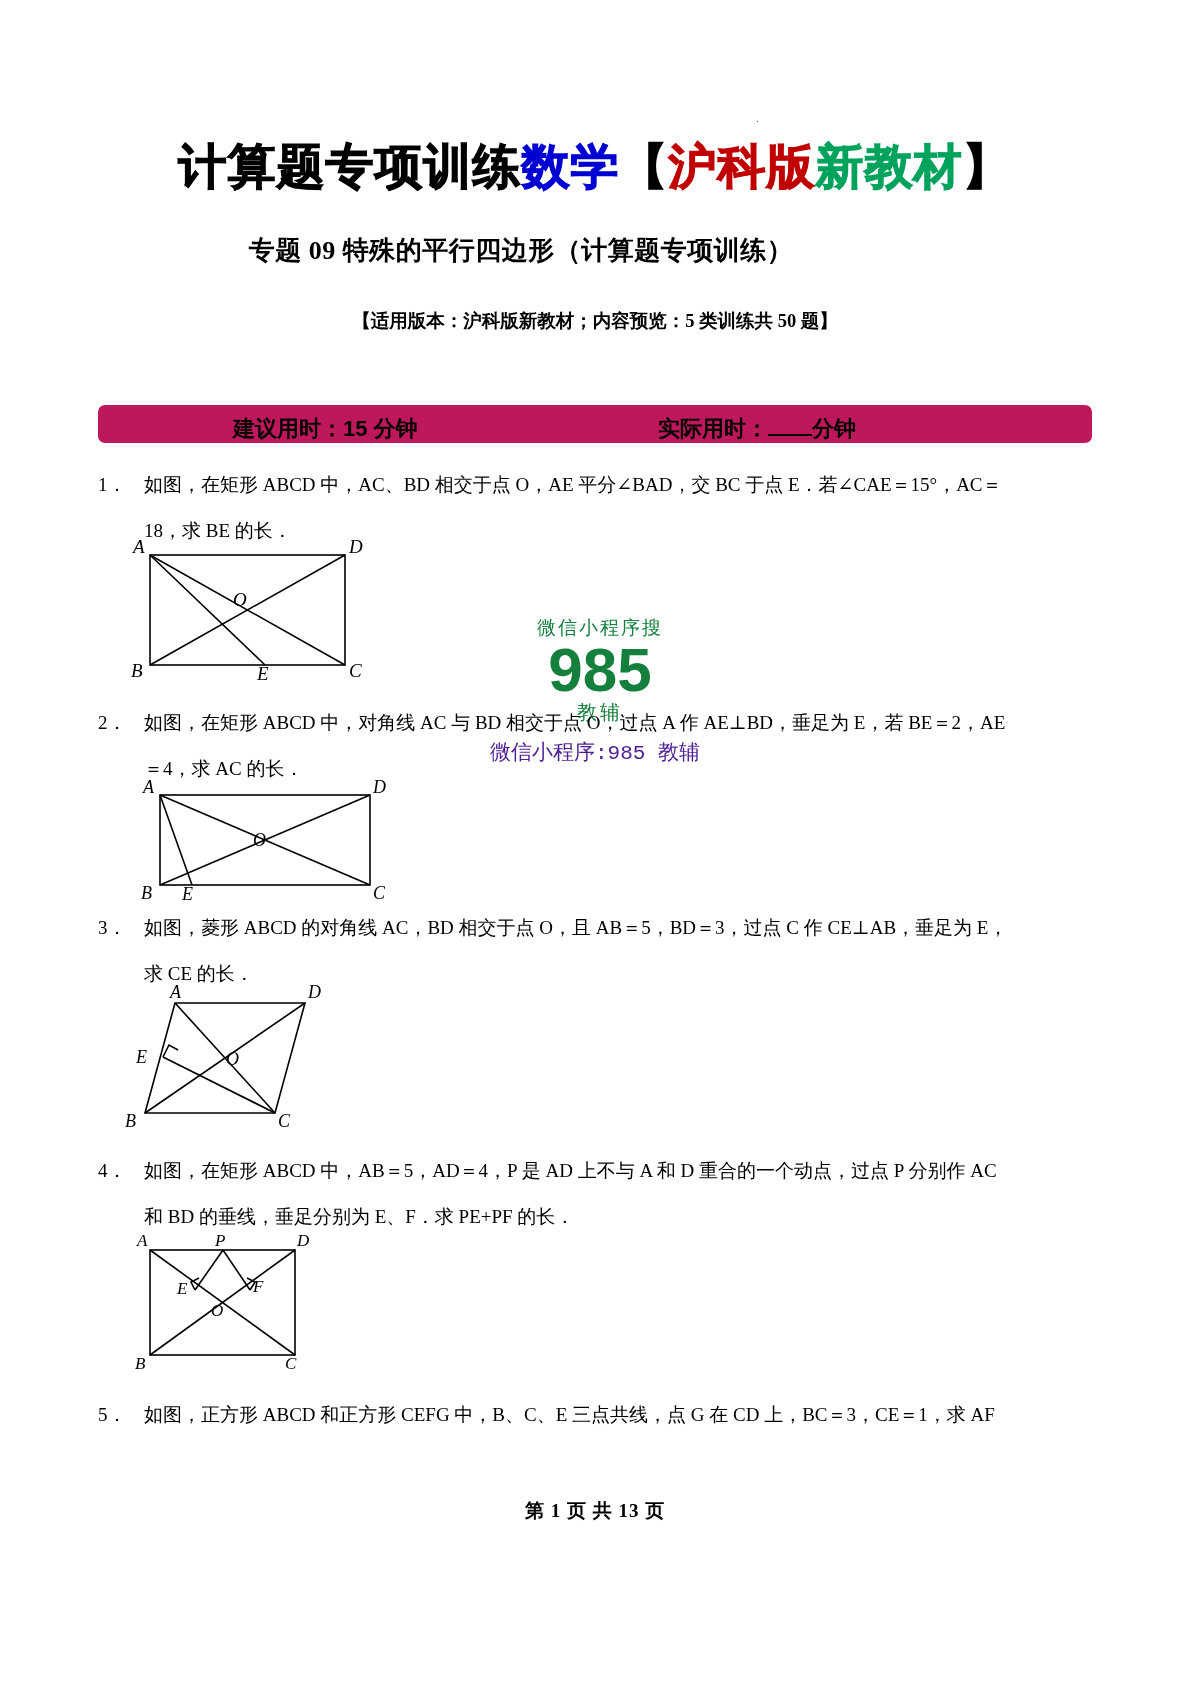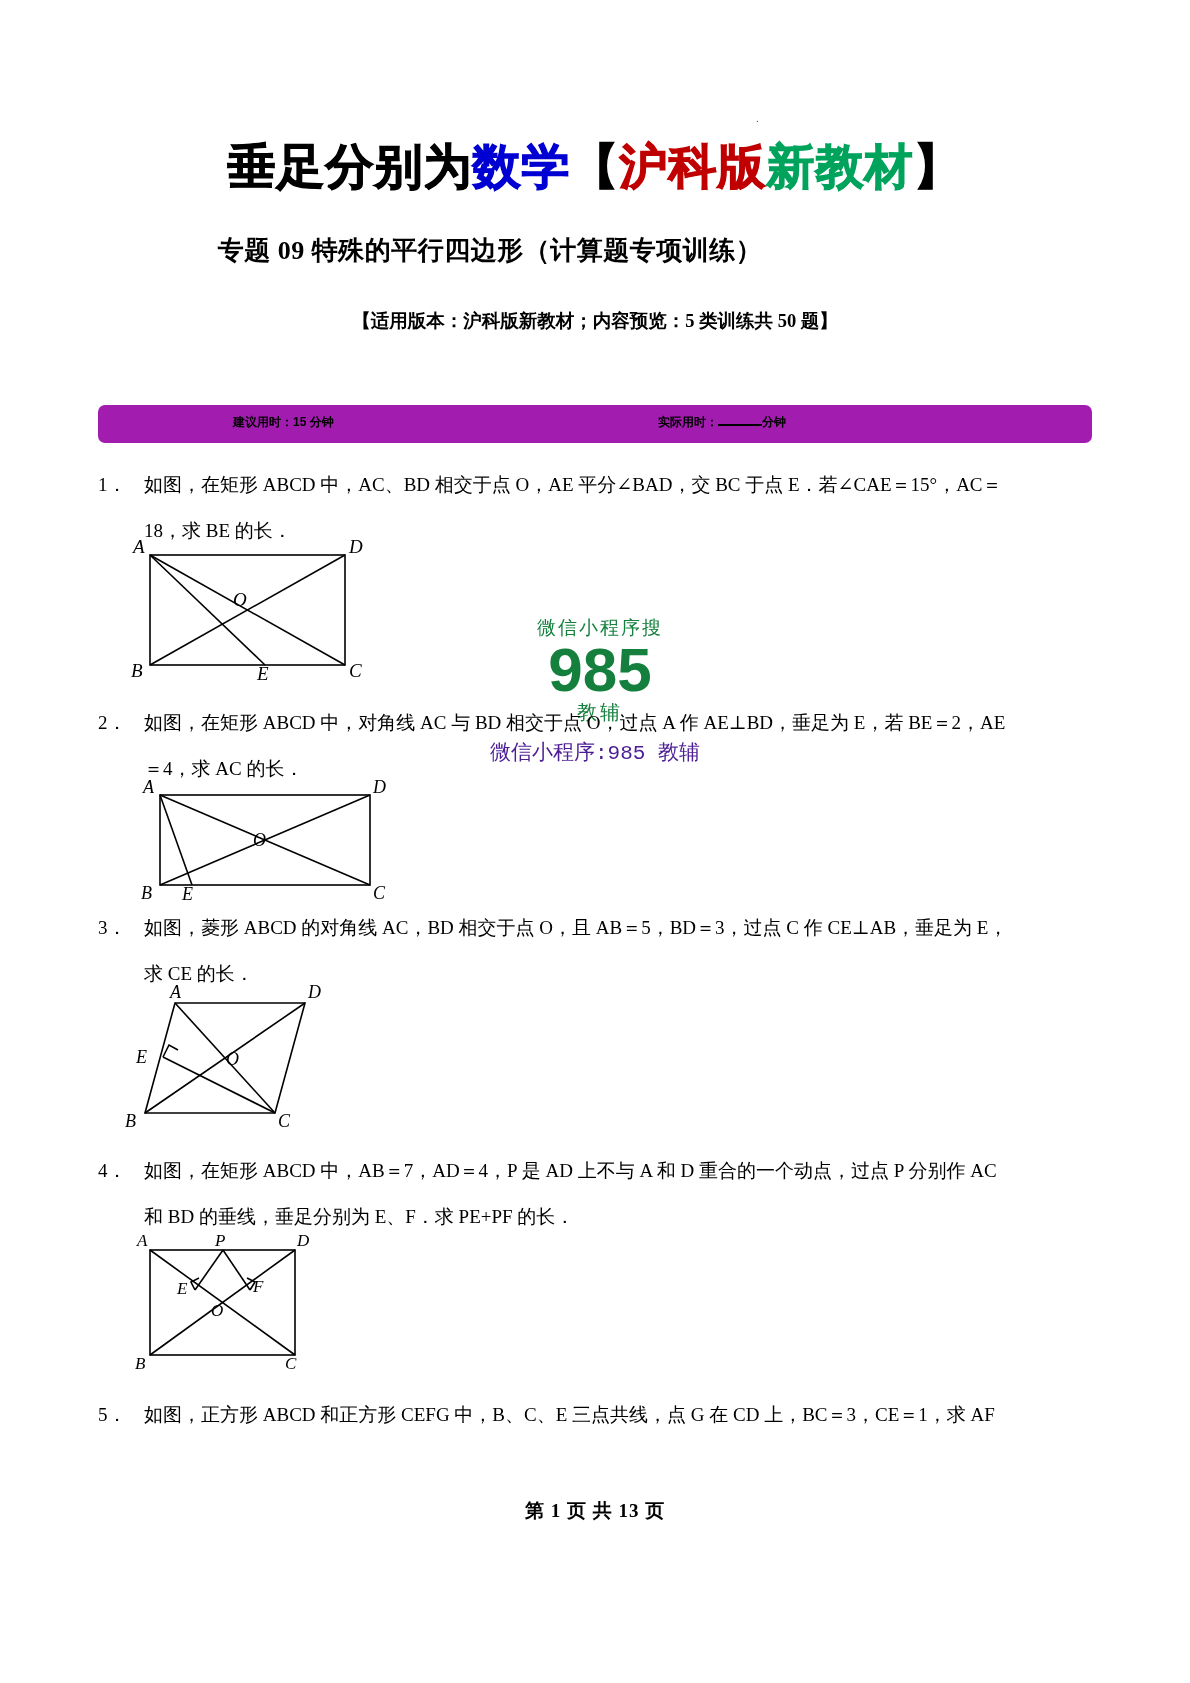--- a/index.html
+++ b/index.html
@@ -26,39 +26,39 @@
     -webkit-text-stroke:1.1px currentColor;
   }
   .t-black{color:#000;}
   .t-blue{color:#0000d2;}
   .t-red{color:#c00000;}
   .t-green{color:#00a35c;}
 
   .sub-title{
     position:absolute;left:0;top:233px;width:980px;text-align:center;
     font-family:"Liberation Serif","DejaVu Serif",serif;
-    font-weight:bold;font-size:26px;letter-spacing:.5px;white-space:nowrap;
+    font-weight:bold;font-size:26px;letter-spacing:.5px;white-space:nowrap;padding-left:31px;
   }
   .version-line{
     position:absolute;left:0;top:308px;width:1190px;text-align:center;
     font-weight:bold;font-size:18.5px;white-space:nowrap;
   }
   .train-head{
     position:absolute;left:0;top:352px;width:1190px;text-align:center;
     font-family:"Liberation Sans","DejaVu Sans",sans-serif;
     font-weight:bold;font-size:21px;color:#1f6f82;white-space:nowrap;
     -webkit-text-stroke:.5px #1f6f82;
   }
 
   
   .timebar{
     position:absolute;left:98px;top:405px;width:994px;height:38px;
-    background:#a21caf;border-radius:7px;
+    background:#be185d;border-radius:7px;
     font-family:"Liberation Sans","DejaVu Sans",sans-serif;
-    font-weight:bold;font-size:12px;color:#000;
+    font-weight:bold;font-size:22px;color:#000;
   }
   .timebar .left{position:absolute;left:135px;top:9px;white-space:nowrap;}
   .timebar .right{position:absolute;left:560px;top:9px;white-space:nowrap;}
   .blank-underline{border-bottom:2px solid #000;display:inline-block;width:44px;}
 
   
   .q{position:absolute;left:98px;width:1000px;font-size:19px;line-height:46px;}
   .q .num{position:absolute;left:0;top:0;}
   .q .body{margin-left:46px;}
 
@@ -89,21 +89,21 @@
   }
 </style>
 </head>
 <body>
 
 <div class="page">
 
   <div class="tiny-dot">.</div>
 
   <div class="main-title">
-    <span class="t-black">垂足分别为</span><span class="t-blue">数学</span><span class="t-black">【</span><span class="t-red">沪科版</span><span class="t-green">新教材</span><span class="t-black">】</span>
+    <span class="t-black">计算题专项训练</span><span class="t-blue">数学</span><span class="t-black">【</span><span class="t-red">沪科版</span><span class="t-green">新教材</span><span class="t-black">】</span>
   </div>
 
   <div class="sub-title">专题 09  特殊的平行四边形（计算题专项训练）</div>
   <div class="version-line">【适用版本：沪科版新教材；内容预览：5 类训练共 50 题】</div>
 
   <div class="timebar">
     <span class="left">建议用时：15 分钟</span>
     <span class="right"><span>实际用时：</span><span class="blank-underline"></span><span>分钟</span></span>
   </div>
 
@@ -185,21 +185,21 @@
         <text x="106" y="80">O</text>
         <text x="16" y="78">E</text>
         <text x="5" y="142">B</text>
         <text x="158" y="142">C</text>
       </g>
     </svg>
   </div>
 
   <div class="q" style="top:1148px;">
     <span class="num">4．</span>
-    <div class="body">如图，在矩形 ABCD 中，AB＝7，AD＝4，P 是 AD 上不与 A 和 D 重合的一个动点，过点 P 分别作 AC</div>
+    <div class="body">如图，在矩形 ABCD 中，AB＝5，AD＝4，P 是 AD 上不与 A 和 D 重合的一个动点，过点 P 分别作 AC</div>
     <div class="body">和 BD 的垂线，垂足分别为 E、F．求 PE+PF 的长．</div>
   </div>
 
   <div class="fig" style="left:125px;top:1232px;">
     <svg width="200" height="140" viewBox="0 0 200 140">
       <g stroke="#000" stroke-width="1.6" fill="none">
         <rect x="25" y="18" width="145" height="105"></rect>
         <line x1="25" y1="18" x2="170" y2="123"></line>
         <line x1="170" y1="18" x2="25" y2="123"></line>
         <line x1="98" y1="18" x2="70" y2="58"></line>

